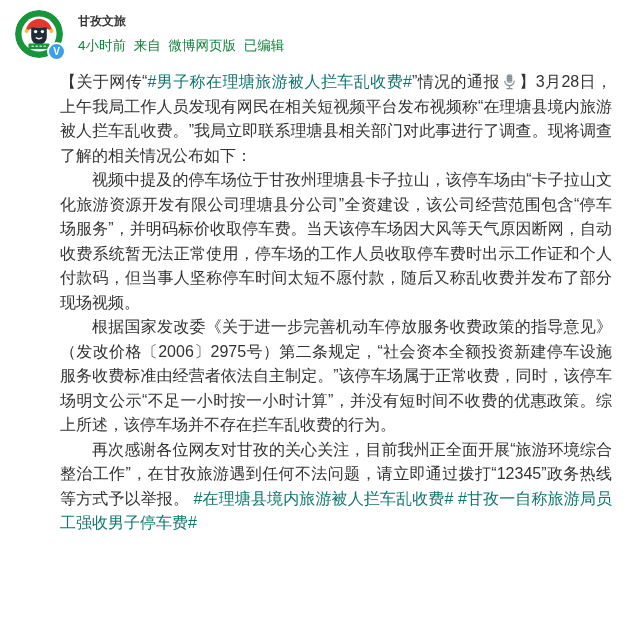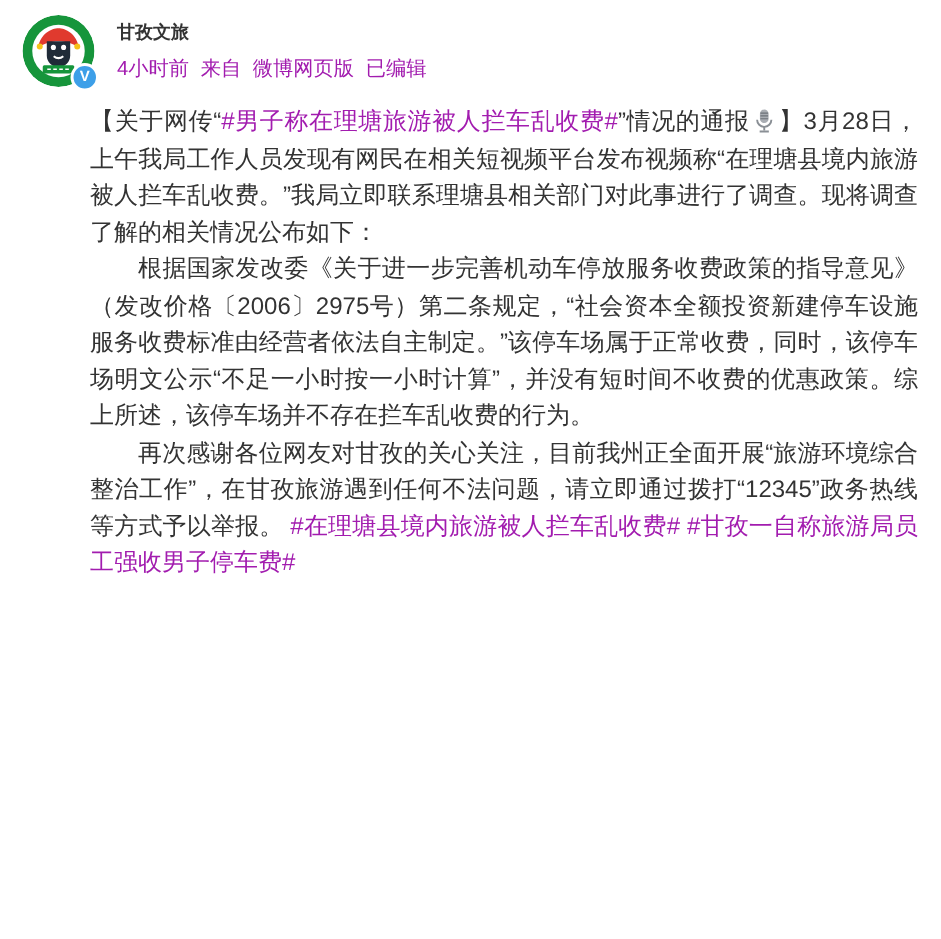--- a/index.html
+++ b/index.html
@@ -22,35 +22,35 @@
     background:#3d9fe8;border:2px solid #fff;
     color:#fff;font-size:10px;font-weight:bold;
     display:flex;align-items:center;justify-content:center;
     font-family:"Liberation Sans",sans-serif;
   }
   .head-text{position:absolute;left:78px;top:11px;}
   .acct-name{
     font-size:12px;font-weight:bold;color:#333;line-height:20px;cursor:pointer;
   }
   .meta{
-    margin-top:7px;font-size:13.5px;color:#a21caf;line-height:16px;
+    margin-top:7px;font-size:13.5px;color:#15803d;line-height:16px;
   }
   .meta span{margin-right:4px;}
   .meta .src{cursor:pointer;}
   
   .content{
     margin:12px 15px 0 60px;
     width:552px;
     font-size:16px;line-height:24.5px;color:#333;
     text-align:justify;
     word-break:break-all;
   }
   .para{margin:0;padding:0;}
   .para.indent{text-indent:2em;}
-  .tag-link{color:#a21caf;cursor:pointer;}
+  .tag-link{color:#0f766e;cursor:pointer;}
   .emoji{display:inline-block;vertical-align:-3px;line-height:0;margin:0 1px;}
 </style>
 </head>
 <body>
 
 <div class="page">
 
   <div class="header">
     <div class="avatar-wrap">
       <svg width="48" height="48" viewBox="0 0 48 48">
@@ -84,18 +84,19 @@
   <svg width="17" height="17" viewBox="0 0 20 20" aria-hidden="true">
     <rect x="6.6" y="1.2" width="6.8" height="10.6" rx="3.4" fill="#a9adb3"></rect>
     <line x1="7" y1="4" x2="13" y2="4" stroke="#6d7278" stroke-width="0.9"></line>
     <line x1="7" y1="6.2" x2="13" y2="6.2" stroke="#6d7278" stroke-width="0.9"></line>
     <line x1="7" y1="8.4" x2="13" y2="8.4" stroke="#6d7278" stroke-width="0.9"></line>
     <path d="M4.4 9.2 a5.6 5.6 0 0 0 11.2 0" fill="none" stroke="#8a8f95" stroke-width="1.5"></path>
     <line x1="10" y1="14.8" x2="10" y2="17.6" stroke="#8a8f95" stroke-width="1.5"></line>
     <line x1="6.4" y1="18.4" x2="13.6" y2="18.4" stroke="#8a8f95" stroke-width="1.5"></line>
   </svg>
 </span>】3月28日，上午我局工作人员发现有网民在相关短视频平台发布视频称“在理塘县境内旅游被人拦车乱收费。”我局立即联系理塘县相关部门对此事进行了调查。现将调查了解的相关情况公布如下：</p>
+    <p class="para indent">视频中提及的停车场位于甘孜州理塘县卡子拉山，该停车场由“卡子拉山文化旅游资源开发有限公司理塘县分公司”全资建设，该公司经营范围包含“停车场服务”，并明码标价收取停车费。当天该停车场因大风等天气原因断网，自动收费系统暂无法正常使用，停车场的工作人员收取停车费时出示工作证和个人付款码，但当事人坚称停车时间太短不愿付款，随后又称乱收费并发布了部分现场视频。</p>
     <p class="para indent">根据国家发改委《关于进一步完善机动车停放服务收费政策的指导意见》（发改价格〔2006〕2975号）第二条规定，“社会资本全额投资新建停车设施服务收费标准由经营者依法自主制定。”该停车场属于正常收费，同时，该停车场明文公示“不足一小时按一小时计算”，并没有短时间不收费的优惠政策。综上所述，该停车场并不存在拦车乱收费的行为。</p>
     <p class="para indent">再次感谢各位网友对甘孜的关心关注，目前我州正全面开展“旅游环境综合整治工作”，在甘孜旅游遇到任何不法问题，请立即通过拨打“12345”政务热线等方式予以举报。 <span class="tag-link">#在理塘县境内旅游被人拦车乱收费#</span> <span class="tag-link">#甘孜一自称旅游局员工强收男子停车费#</span></p>
 
   </div>
 
 </div>
 
 </body></html>

